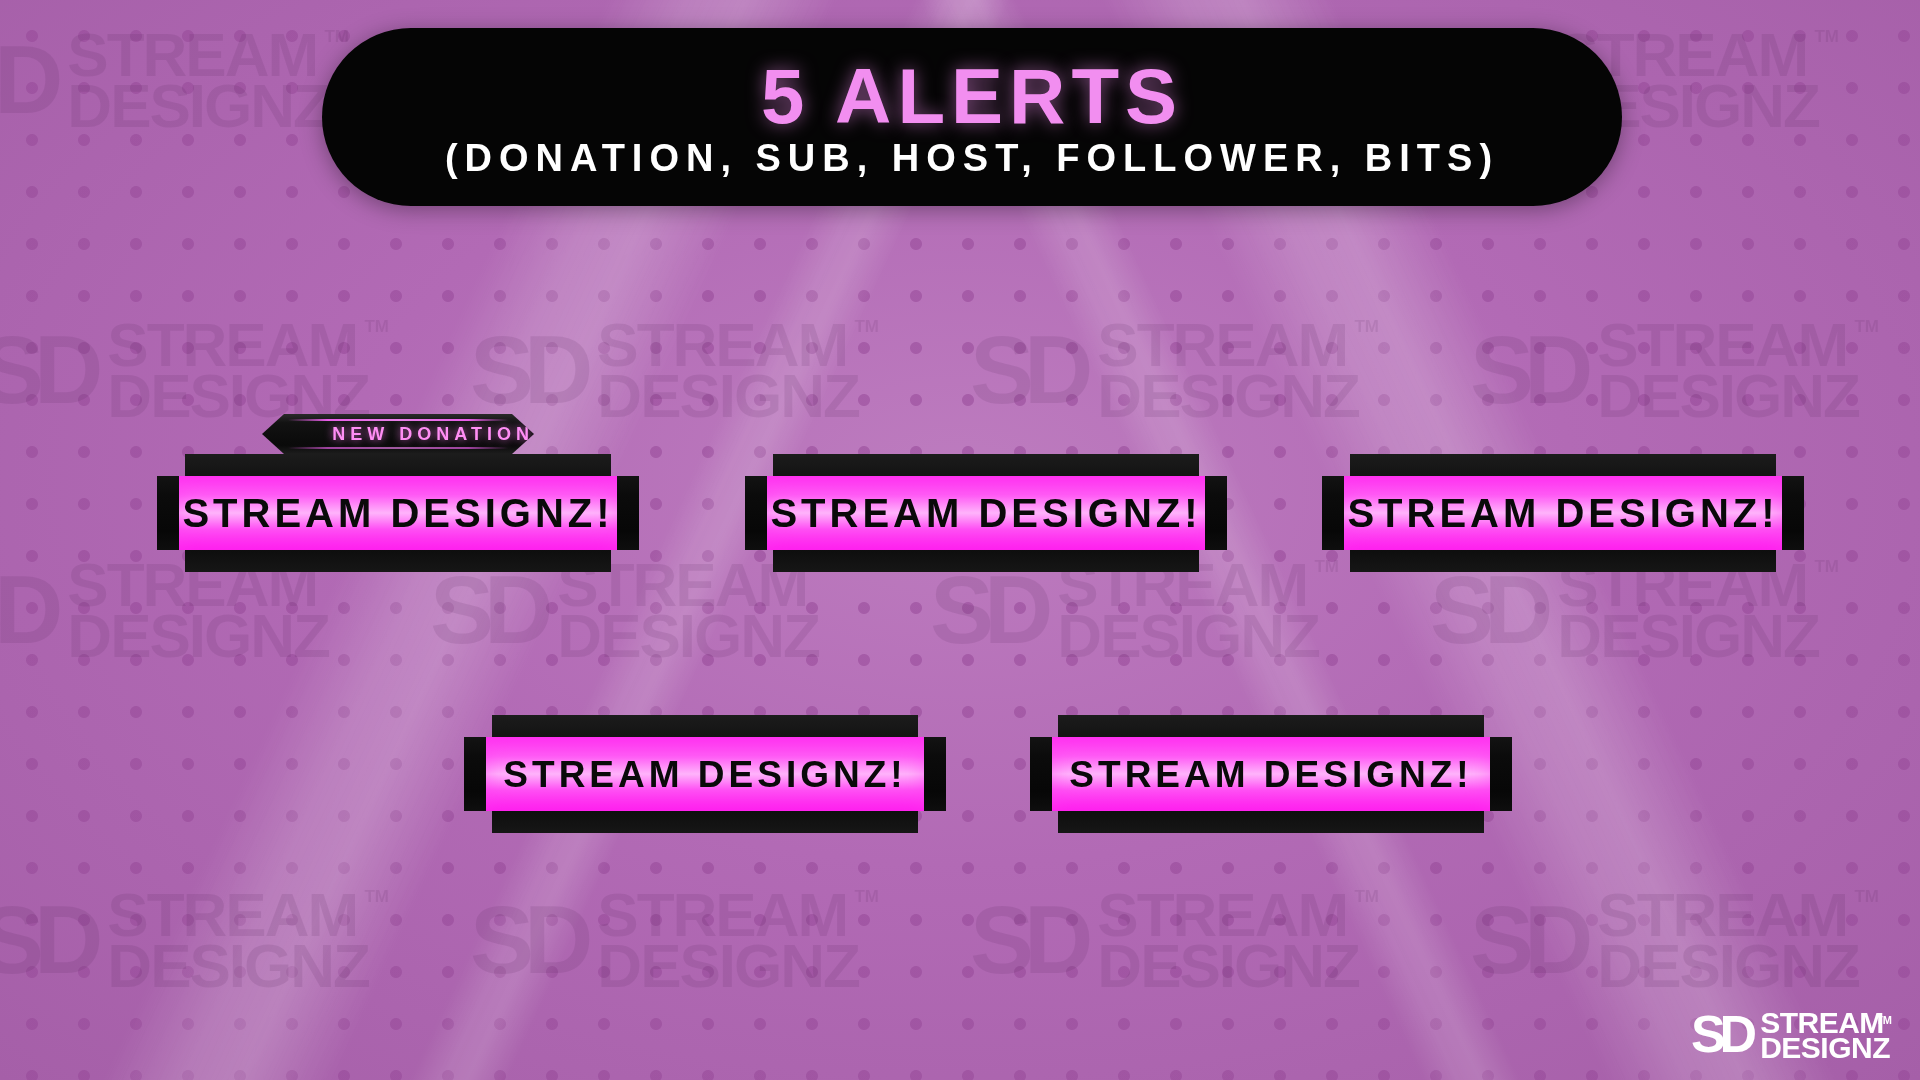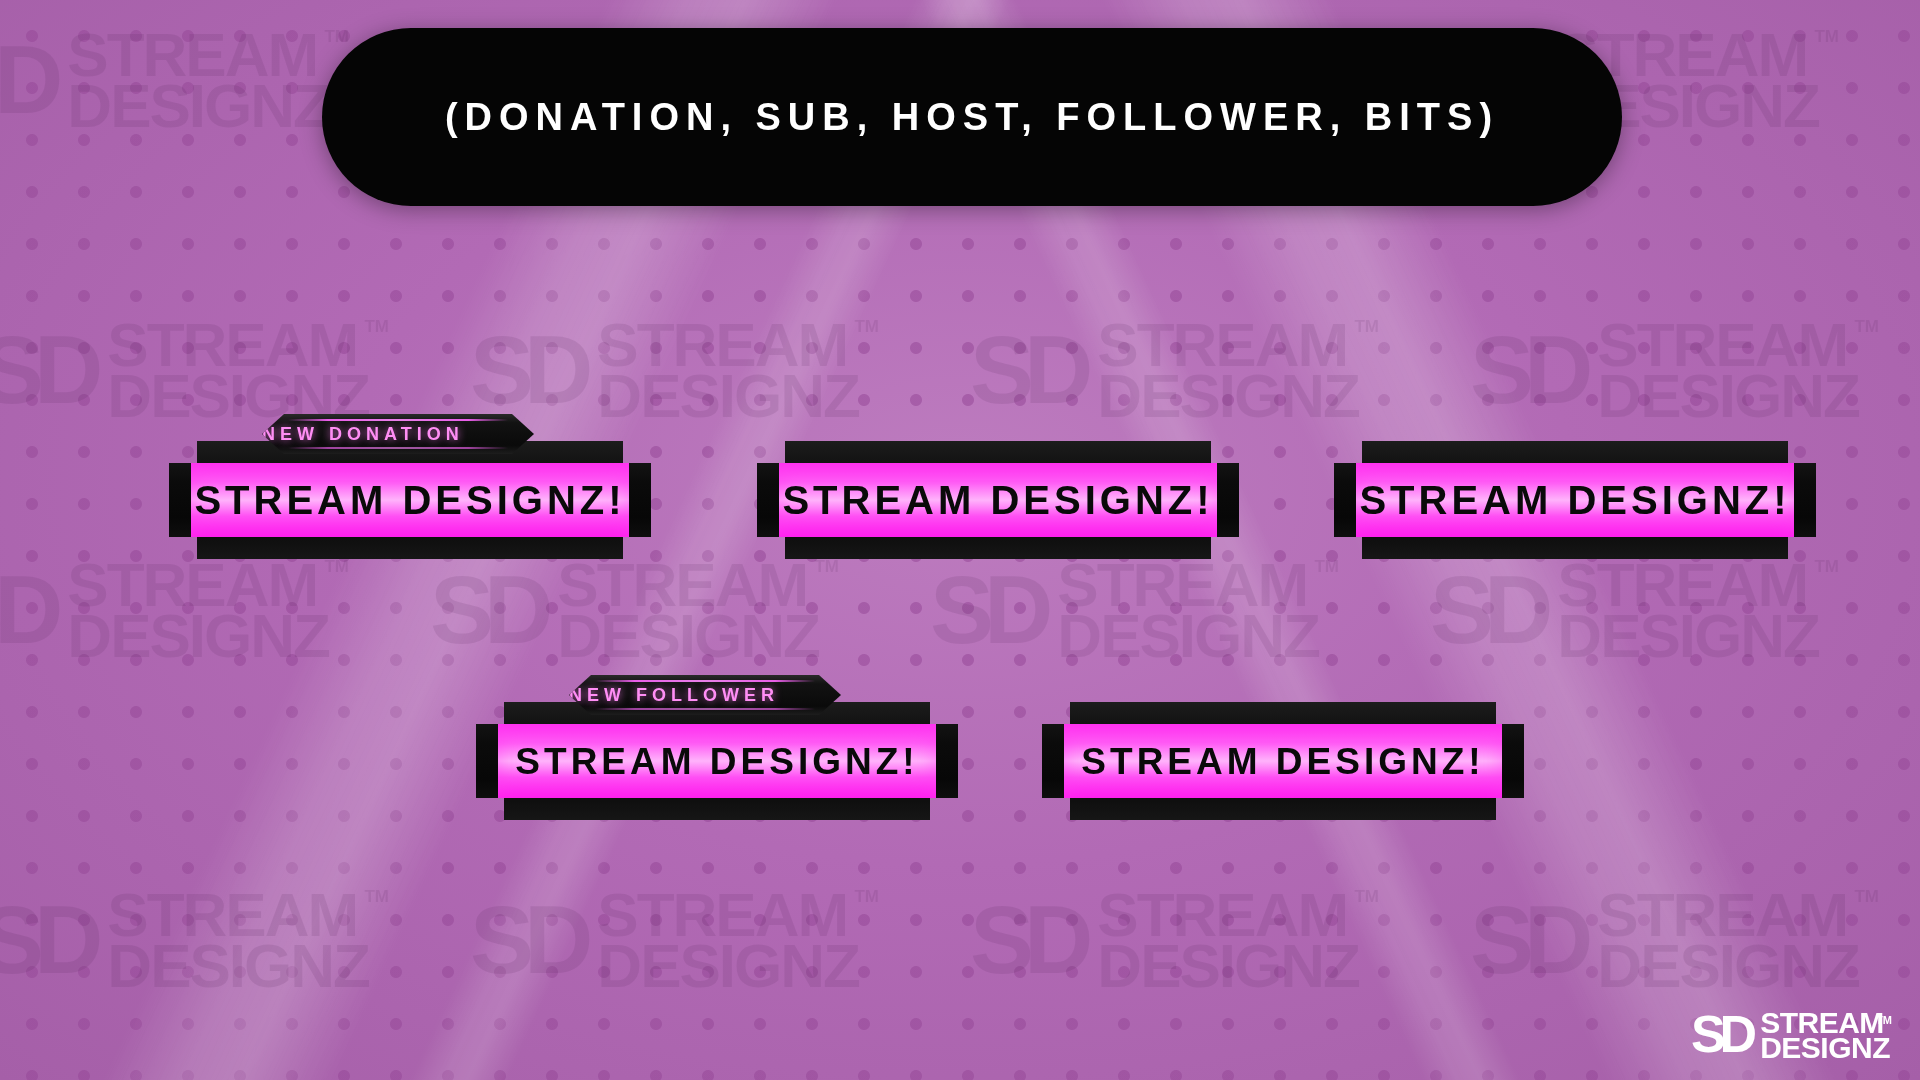--- a/index.html
+++ b/index.html
@@ -61,43 +61,42 @@
   #alerts{position:absolute;inset:0;z-index:4;}
   .alert{position:absolute;}
 
   
   .alert-banner{
     position:absolute;left:50%;transform:translateX(-50%);
     top:0;height:40px;
     background:linear-gradient(180deg,#2a2a2a 0%,#121212 22%,#0a0a0a 78%,#1d1d1d 100%);
     -webkit-clip-path:polygon(22px 0, calc(100% - 22px) 0, 100% 50%, calc(100% - 22px) 100%, 22px 100%, 0 50%);
     clip-path:polygon(22px 0, calc(100% - 22px) 0, 100% 50%, calc(100% - 22px) 100%, 22px 100%, 0 50%);
-    display:flex;align-items:center;justify-content:flex-start;
+    display:flex;align-items:center;justify-content:flex-end;
     box-shadow:0 3px 10px rgba(0,0,0,.45);
   }
   .alert-banner .inner-line{
     position:absolute;left:26px;right:26px;top:5px;height:2px;
     background:linear-gradient(90deg,rgba(255,110,255,0) 0%,#ff66ff 18%,#ff8cff 50%,#ff66ff 82%,rgba(255,110,255,0) 100%);
     opacity:.9;
   }
   .alert-banner .inner-line.bottom{top:auto;bottom:5px;opacity:.6;}
   .alert-label{
     position:relative;color:#ff8ef5;font-size:18px;font-weight:700;
     letter-spacing:5px;white-space:nowrap;
     text-shadow:0 0 8px rgba(255,120,245,.8);
   }
 
   
   .alert-frame{
-    position:absolute;left:0;top:27px;width:100%;height:118px;
+    position:absolute;left:0;top:40px;width:100%;height:118px;
     background:linear-gradient(180deg,#1c1c1c 0%,#0b0b0b 35%,#070707 65%,#161616 100%);
     -webkit-clip-path:polygon(0 22px, 28px 22px, 28px 0, calc(100% - 28px) 0, calc(100% - 28px) 22px, 100% 22px, 100% calc(100% - 22px), calc(100% - 28px) calc(100% - 22px), calc(100% - 28px) 100%, 28px 100%, 28px calc(100% - 22px), 0 calc(100% - 22px));
     clip-path:polygon(0 22px, 28px 22px, 28px 0, calc(100% - 28px) 0, calc(100% - 28px) 22px, 100% 22px, 100% calc(100% - 22px), calc(100% - 28px) calc(100% - 22px), calc(100% - 28px) 100%, 28px 100%, 28px calc(100% - 22px), 0 calc(100% - 22px));
     filter:drop-shadow(6px 8px 10px rgba(0,0,0,.45));
-    margin-left:12px;
   }
   .alert-body{
     position:absolute;left:22px;right:22px;top:22px;bottom:22px;
     background:linear-gradient(180deg,#ff2ff0 0%, #ff5cf5 26%, #ffb3fb 50%, #ff50f4 72%, #ff17ee 100%);
     display:flex;align-items:center;justify-content:center;
     box-shadow:0 0 22px rgba(255,60,240,.55) inset;
   }
   .alert-text{
     color:#0a0a0a;font-weight:700;letter-spacing:4px;white-space:nowrap;
     font-size:40px;line-height:1;
@@ -250,20 +249,21 @@
       <span class="wm-sd">SD</span>
       <span class="wm-txt" style="position:relative;">
         <span class="wm-l1">STREAM</span>
         <span class="wm-l2">DESIGNZ</span>
         <span class="wm-tm" style="position:absolute;right:-20px;top:0;">TM</span>
       </span>
     </div>
   </div>
 
 <div id="header-pill">
+  <div id="header-title">5 ALERTS</div>
   <div id="header-sub">(DONATION, SUB, HOST, FOLLOWER, BITS)</div>
 </div>
 
 <div id="alerts">
     <div class="alert" style="left: 157px; top: 414px; width: 482px; height: 150px;">
       <div class="alert-frame">
         <div class="alert-body">
           <span class="alert-text" style="font-size:40px">STREAM DESIGNZ!</span>
         </div>
       </div>
@@ -285,25 +285,20 @@
         <div class="alert-body">
           <span class="alert-text" style="font-size:40px">STREAM DESIGNZ!</span>
         </div>
       </div>
     </div>
     <div class="alert" style="left: 464px; top: 675px; width: 482px; height: 150px;">
       <div class="alert-frame">
         <div class="alert-body">
           <span class="alert-text" style="font-size:37px">STREAM DESIGNZ!</span>
         </div>
-      </div>
-      <div class="alert-banner" style="width:272px">
-        <span class="inner-line"></span>
-        <span class="inner-line bottom"></span>
-        <span class="alert-label">NEW FOLLOWER</span>
       </div>
     </div>
     <div class="alert" style="left: 1030px; top: 675px; width: 482px; height: 150px;">
       <div class="alert-frame">
         <div class="alert-body">
           <span class="alert-text" style="font-size:37px">STREAM DESIGNZ!</span>
         </div>
       </div>
     </div>
   </div>

